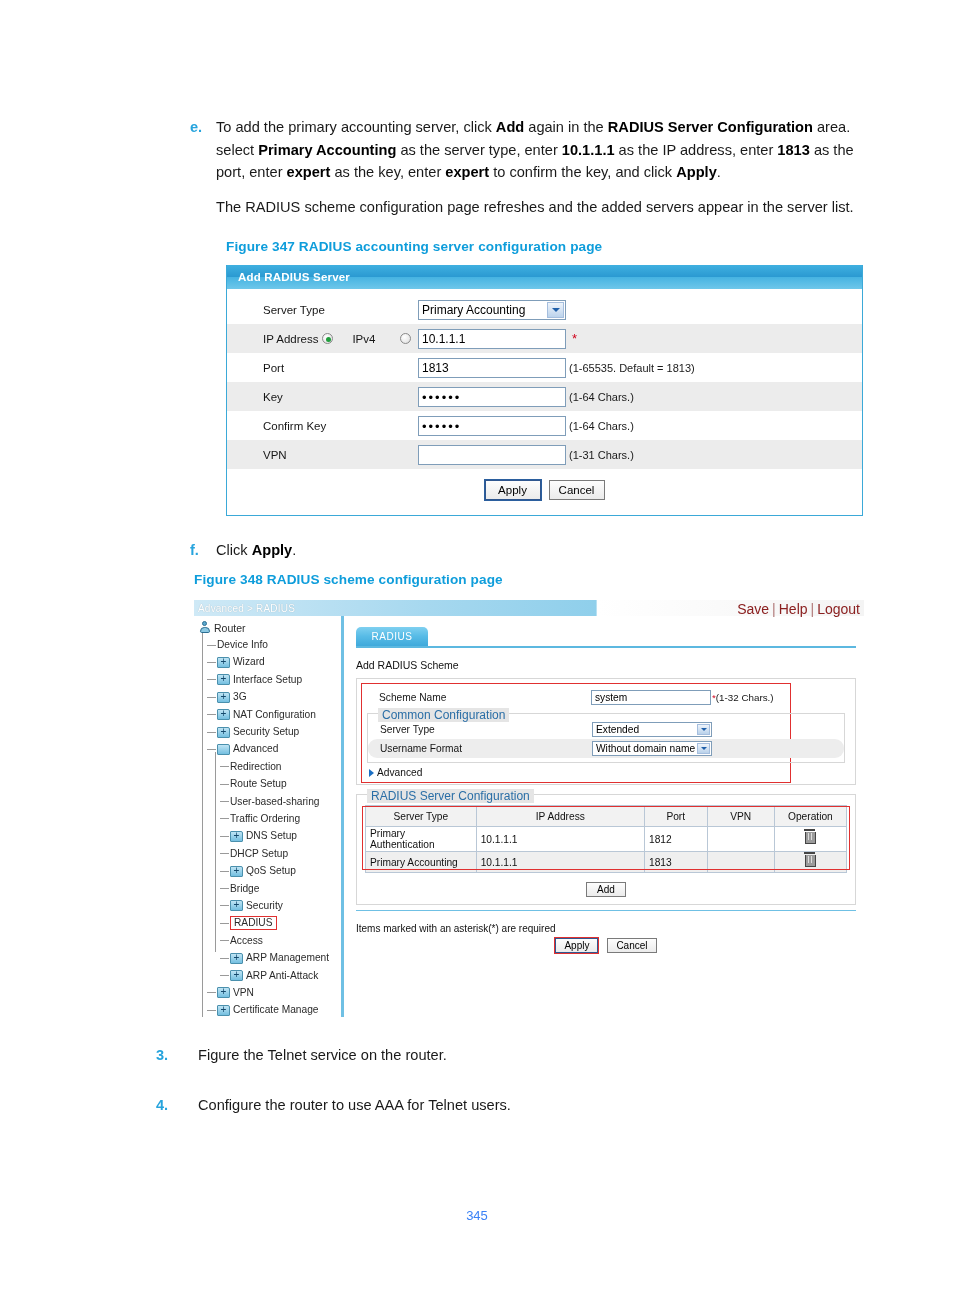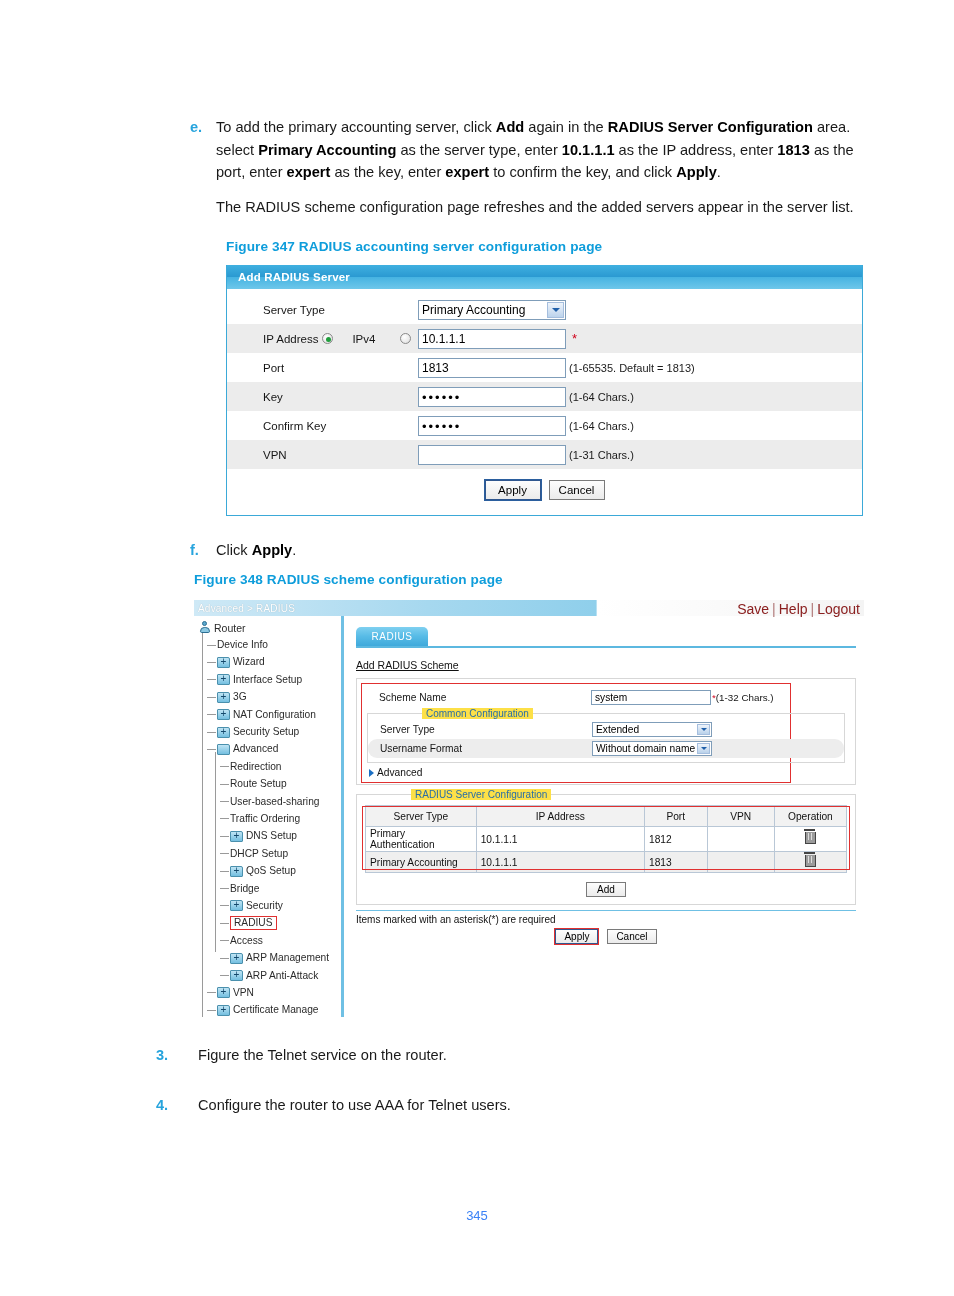--- a/index.html
+++ b/index.html
@@ -310,21 +310,20 @@
     font-size: 10px;
     text-align: center;
     line-height: 19px;
     letter-spacing: 0.5px;
     box-sizing: border-box;
   }
   .section-title {
     margin-top: 11px;
     font-size: 10.5px;
     color: #111;
-    text-decoration: underline;
   }
 
   .panel {
     margin-top: 8px;
     border: 1px solid #d7d7d7;
     position: relative;
     padding: 9px 10px 6px 10px;
     box-sizing: border-box;
   }
   .redbox {
@@ -335,25 +334,24 @@
   }
   .fieldset {
     border: 1px solid #d7d7d7;
     margin-top: 6px;
     padding: 2px 0 4px 0;
     position: relative;
   }
   .fieldset > .legend {
     position: absolute;
     top: -6px; left: 10px;
-    background: #fde047;
+    background: #e5e5e5;
     padding: 0 4px;
-    font-size: 10px;
+    font-size: 12px;
     color: #2a6ea6;
-    margin-left: 44px;
   }
   .urow {
     display: flex;
     align-items: center;
     height: 19px;
     padding-left: 12px;
     box-sizing: border-box;
   }
   .urow.alt { background: #ededed; border-radius: 9px; }
   .ulabel { width: 212px; font-size: 10.2px; color:#151515; flex:0 0 auto; }
@@ -447,21 +445,21 @@
     min-width: 40px; height: 15px;
     border: 1px solid #7a7a7a;
     background: linear-gradient(to bottom,#fdfdfd,#ebebeb);
     font-size: 10px; line-height: 13px; text-align:center;
     padding: 0 8px; box-sizing:border-box; color:#000;
   }
   .ubtn.focus { border-color:#30578f; box-shadow: 0 0 0 1px #e03030; }
   .footnote {
     font-size: 10px; color:#111; margin-top: 5px;
     border-top: 1px solid #6fc0e4;
-    padding-top: 3px;
+    padding-top: 12px;
   }
   .foot-btns { text-align:center; margin-top: 4px; }
   .foot-btns .ubtn { margin: 0 3px; }
 </style>
 </head>
 <body>
 
 <div class="doc-step" id="step-e" style="left:190px; top:116px; width:680px;">
   <div class="step-marker" style="width:26px;">e.</div>
   <div class="step-body">

